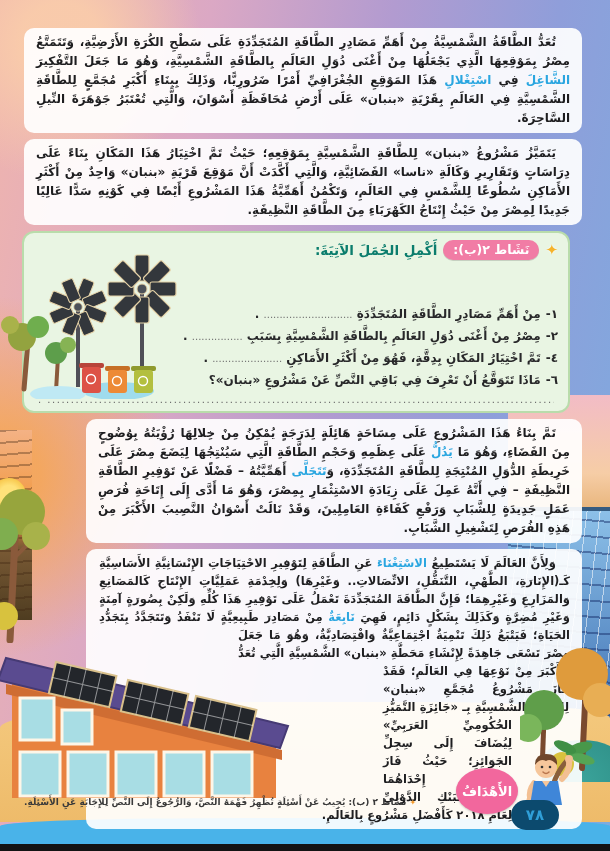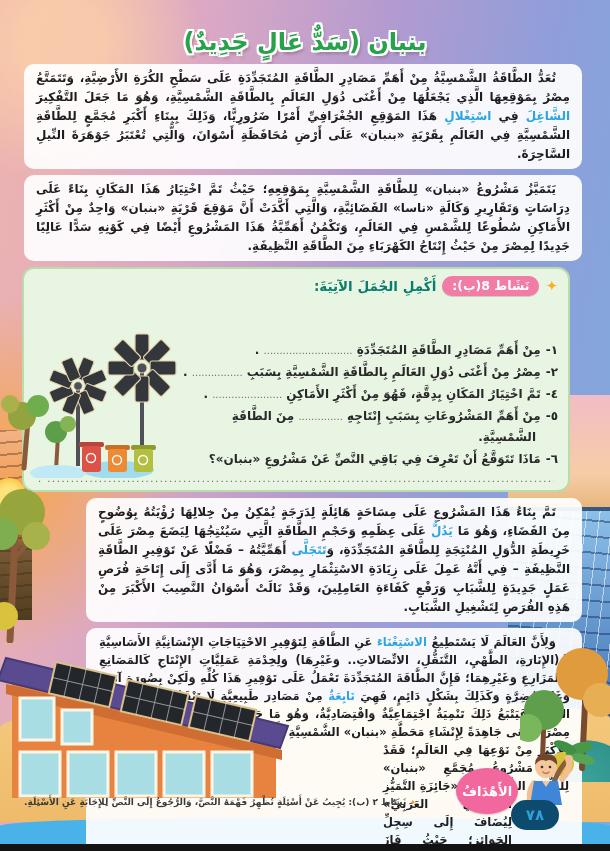--- a/index.html
+++ b/index.html
@@ -109,21 +109,20 @@
     <path d="M62,152 L66,66" stroke="#7a4a2e" stroke-width="6" stroke-linecap="round"></path>
     <circle cx="62" cy="58" r="26" fill="#df9b3c"></circle>
     <circle cx="80" cy="84" r="17" fill="#e8ae54"></circle>
     <path d="M22,156 L24,102" stroke="#7a4a2e" stroke-width="5" stroke-linecap="round"></path>
     <circle cx="24" cy="94" r="20" fill="#5f9e4a"></circle>
     <circle cx="8" cy="112" r="14" fill="#7ab65b"></circle>
     <circle cx="42" cy="148" r="12" fill="#d8c23e"></circle>
   </svg>
 
   <div class="content">
-    <h1 class="title">بنبان (سَدٌّ عَالٍ جَدِيدٌ)</h1>
 
     <div class="tbox">
       <p><span>تُعَدُّ الطَّاقَةُ الشَّمْسِيَّةُ مِنْ أَهَمِّ مَصَادِرِ الطَّاقَةِ المُتَجَدِّدَةِ عَلَى سَطْحِ الكُرَةِ الأَرْضِيَّةِ، وَتَتَمَتَّعُ مِصْرُ بِمَوْقِعِهَا الَّذِي يَجْعَلُهَا مِنْ أَغْنَى دُوَلِ العَالَمِ بِالطَّاقَةِ الشَّمْسِيَّةِ، وَهُوَ مَا جَعَلَ التَّفْكِيرَ </span><span class="hl">الشَّاغِلَ</span><span> فِي </span><span class="hl">اسْتِغْلالِ</span><span> هَذَا المَوْقِعِ الجُغْرَافِيِّ أَمْرًا ضَرُورِيًّا، وَذَلِكَ بِبِنَاءِ أَكْبَرِ مُجَمَّعٍ لِلطَّاقَةِ الشَّمْسِيَّةِ فِي العَالَمِ بِقَرْيَةِ «بنبان» عَلَى أَرْضِ مُحَافَظَةِ أَسْوَانَ، وَالَّتِي تُعْتَبَرُ جَوْهَرَةَ النِّيلِ السَّاحِرَةَ.</span></p>
     </div>
 
     <div class="tbox">
       <p><span>يَتَمَيَّزُ مَشْرُوعُ «بنبان» لِلطَّاقَةِ الشَّمْسِيَّةِ بِمَوْقِعِهِ؛ حَيْثُ تَمَّ اخْتِيَارُ هَذَا المَكَانِ بِنَاءً عَلَى دِرَاسَاتٍ وَتَقَارِيرِ وَكَالَةِ «ناسا» الفَضَائِيَّةِ، وَالَّتِي أَكَّدَتْ أَنَّ مَوْقِعَ قَرْيَةِ «بنبان» وَاحِدٌ مِنْ أَكْثَرِ الأَمَاكِنِ سُطُوعًا لِلشَّمْسِ فِي العَالَمِ، وَتَكْمُنُ أَهَمِّيَّةُ هَذَا المَشْرُوعِ أَيْضًا فِي كَوْنِهِ سَدًّا عَالِيًا جَدِيدًا لِمِصْرَ مِنْ حَيْثُ إِنْتَاجُ الكَهْرَبَاءِ مِنَ الطَّاقَةِ النَّظِيفَةِ.</span></p>
     </div>
 
     <div class="abox">
@@ -173,29 +172,28 @@
           <rect x="110" y="121" width="19" height="23" rx="3" fill="#ed8a36"></rect>
           <circle cx="119" cy="132" r="4.5" fill="none" stroke="#fff" stroke-width="1.4"></circle>
           <rect x="133" y="117" width="25" height="5" rx="2" fill="#8f9a2e"></rect>
           <rect x="136" y="121" width="19" height="23" rx="3" fill="#b3bf3f"></rect>
           <circle cx="145" cy="132" r="4.5" fill="none" stroke="#fff" stroke-width="1.4"></circle>
         </g>
       </svg>
 
       <div class="ahead">
         <span class="sparkle">✦</span>
-        <span class="badge">نَشَاط 8(ب):</span>
+        <span class="badge">نَشَاط ٢(ب):</span>
         <span class="aheading">أَكْمِلِ الجُمَلَ الآتِيَةَ:</span>
       </div>
 
       <div class="aitems">
         <div class="item"><span class="num">١-</span><span>مِنْ أَهَمِّ مَصَادِرِ الطَّاقَةِ المُتَجَدِّدَةِ </span><span class="dots">............................</span><span> .</span></div>
         <div class="item"><span class="num">٢-</span><span>مِصْرُ مِنْ أَغْنَى دُوَلِ العَالَمِ بِالطَّاقَةِ الشَّمْسِيَّةِ بِسَبَبِ </span><span class="dots">................</span><span> .</span></div>
         <div class="item"><span class="num">٤-</span><span>تَمَّ اخْتِيَارُ المَكَانِ بِدِقَّةٍ، فَهُوَ مِنْ أَكْثَرِ الأَمَاكِنِ </span><span class="dots">......................</span><span> .</span></div>
-        <div class="item"><span class="num">٥-</span><span>مِنْ أَهَمِّ المَشْرُوعَاتِ بِسَبَبِ إِنْتَاجِهِ </span><span class="dots">..............</span><span> مِنَ الطَّاقَةِ الشَّمْسِيَّةِ.</span></div>
         <div class="item"><span class="num">٦-</span><span>مَاذَا تَتَوَقَّعُ أَنْ تَعْرِفَ فِي بَاقِي النَّصِّ عَنْ مَشْرُوعِ «بنبان»؟</span></div>
       </div>
 
       <div class="answer-line">. .....................................................................................................................</div>
     </div>
 
     <div class="tbox narrow">
       <p><span>تَمَّ بِنَاءُ هَذَا المَشْرُوعِ عَلَى مِسَاحَةٍ هَائِلَةٍ لِدَرَجَةٍ يُمْكِنُ مِنْ خِلالِهَا رُؤْيَتُهُ بِوُضُوحٍ مِنَ الفَضَاءِ، وَهُوَ مَا </span><span class="hl">يَدُلُّ</span><span> عَلَى عِظَمِهِ وَحَجْمِ الطَّاقَةِ الَّتِي سَيُنْتِجُهَا لِيَضَعَ مِصْرَ عَلَى خَرِيطَةِ الدُّوَلِ المُنْتِجَةِ لِلطَّاقَةِ المُتَجَدِّدَةِ، وَ</span><span class="hl">تَتَجَلَّى</span><span> أَهَمِّيَّتُهُ – فَضْلًا عَنْ تَوْفِيرِ الطَّاقَةِ النَّظِيفَةِ – فِي أَنَّهُ عَمِلَ عَلَى زِيَادَةِ الاسْتِثْمَارِ بِمِصْرَ، وَهُوَ مَا أَدَّى إِلَى إِتَاحَةِ فُرَصِ عَمَلٍ جَدِيدَةٍ لِلشَّبَابِ وَرَفْعِ كَفَاءَةِ العَامِلِينَ، وَقَدْ نَالَتْ أَسْوَانُ النَّصِيبَ الأَكْبَرَ مِنْ هَذِهِ الفُرَصِ لِتَشْغِيلِ الشَّبَابِ.</span></p>
     </div>
 

